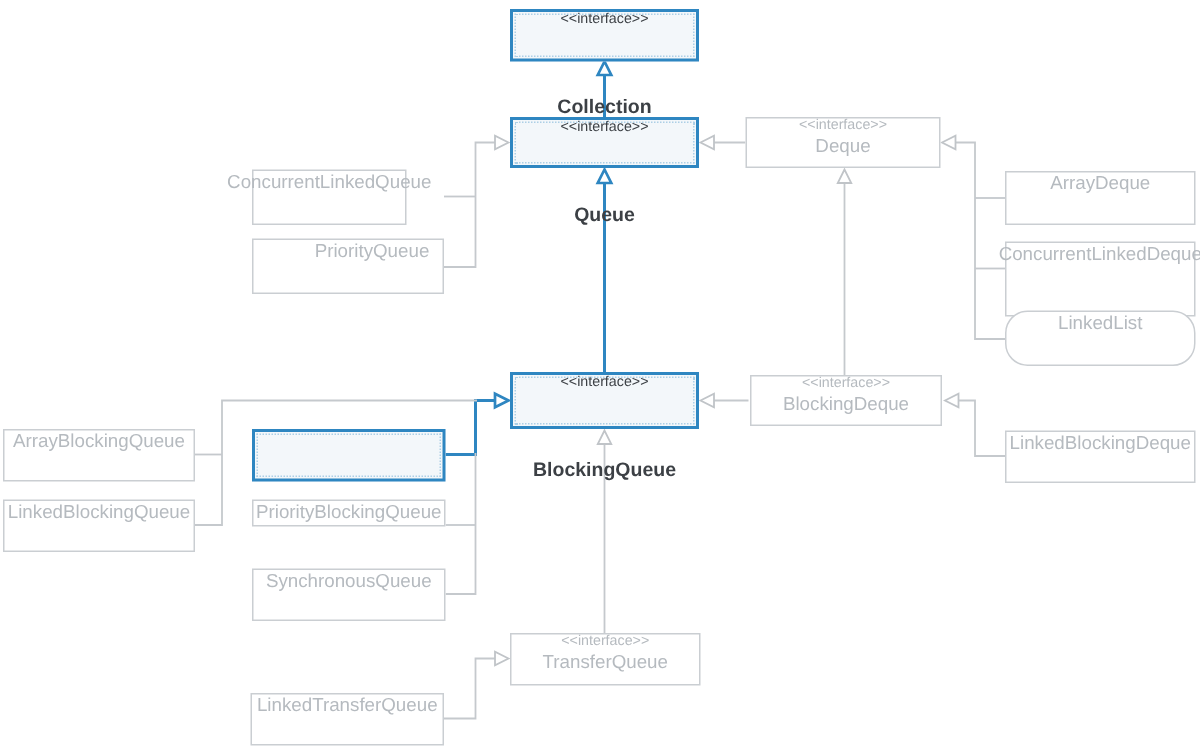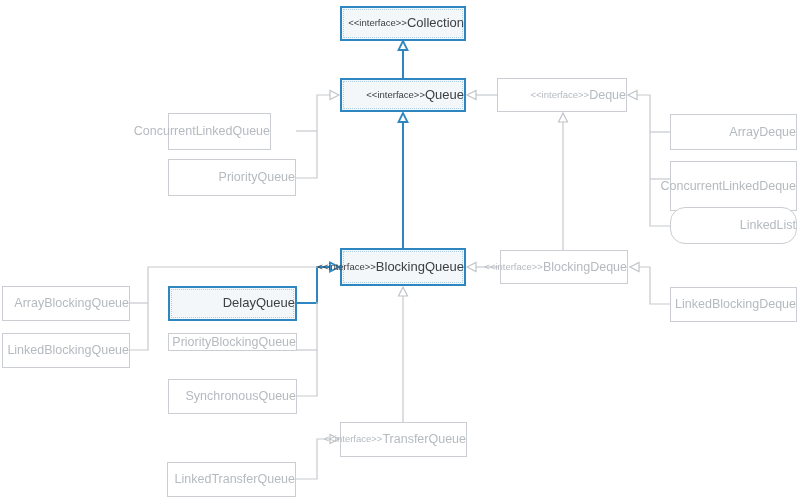--- a/index.html
+++ b/index.html
@@ -4,30 +4,30 @@
 <style>
   html,body{margin:0;padding:0;background:#ffffff;}
   #canvas{
     position:relative;width:800px;height:500px;background:#ffffff;overflow:hidden;
     font-family:"Liberation Sans", sans-serif;
   }
   #edge-layer{position:absolute;left:0;top:0;width:800px;height:500px;}
   .node{
     position:absolute;box-sizing:border-box;background:#ffffff;
     border:1px solid #caced2;color:#b5babf;
-    display:flex;flex-direction:row;align-items:center;justify-content:flex-end;
+    display:flex;flex-direction:column;align-items:center;justify-content:flex-start;
     text-align:center;line-height:1.15;
   }
   .node.highlight{
     border:2px solid #2E86C1;background:#f3f7fa;color:#3c4045;
     outline:1px dotted rgba(46,134,193,.35);outline-offset:-4px;
   }
   .node .stereo{font-size:9.5px;display:block;}
   .node .label{font-size:12.5px;white-space:nowrap;display:block;}
-  .node.highlight .label{font-weight:400;font-size:13px;}
+  .node.highlight .label{font-weight:700;font-size:13px;margin-top:45px;}
   polyline{fill:none;}
   .edge-gray{stroke:#c5c9cd;stroke-width:1.2;}
   .edge-blue{stroke:#2E86C1;stroke-width:2;}
   .head-gray{fill:#ffffff;stroke:#c0c4c8;stroke-width:1.2;}
   .head-blue{fill:#ffffff;stroke:#2E86C1;stroke-width:1.8;}
 </style>
 </head>
 <body>
 
 <div id="canvas">

